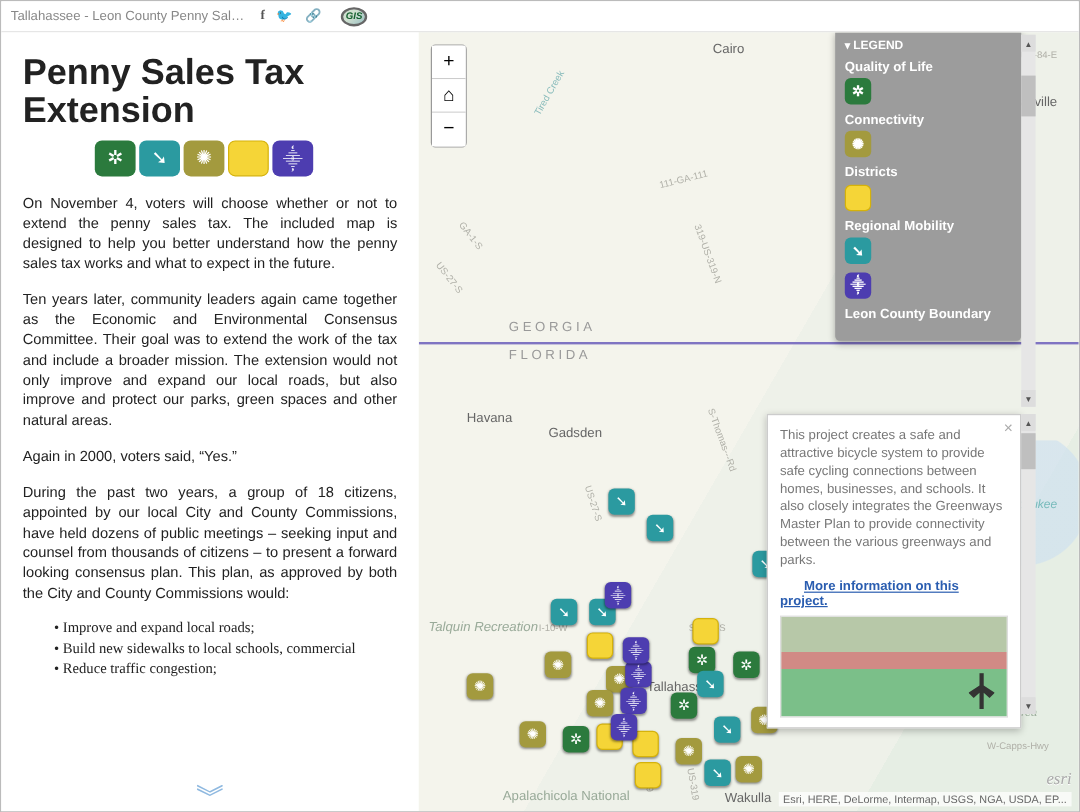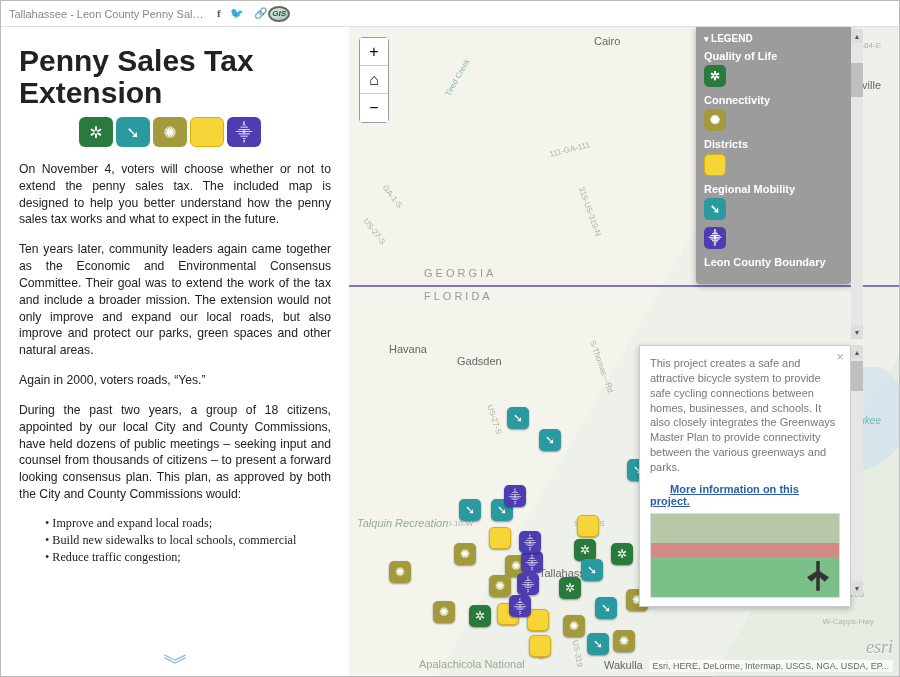--- a/index.html
+++ b/index.html
@@ -1,20 +1,20 @@
 <!DOCTYPE html>
 <html><head>
 <meta charset="utf-8">
 <style>
   * { box-sizing: border-box; margin: 0; padding: 0; }
   body { font-family: "Segoe UI", Arial, sans-serif; width: 900px; height: 677px; overflow: hidden; position: relative; background: #fff; border: 1px solid #bbb; }
   .header { height: 26px; background: #fff; border-bottom: 1px solid #e0e0e0; display: flex; align-items: center; padding: 0 8px; font-size: 11px; color: #888; }
   .header .title { flex: 0 0 200px; white-space: nowrap; overflow: hidden; text-overflow: ellipsis; }
   .header .social { display: flex; gap: 10px; margin-left: 8px; color: #555; }
-  .header .gis-logo { margin-left: 0; width: 22px; height: 16px; border-radius: 50%; border: 2px solid #666; background: linear-gradient(135deg,#cfe0d0 40%,#9bc0c4 100%); display:flex;align-items:center;justify-content:center;font-size:8px;font-weight:bold;font-style:italic;color:#15612f; }
+  .header .gis-logo { margin-left: 16px; width: 22px; height: 16px; border-radius: 50%; border: 2px solid #666; background: linear-gradient(135deg,#cfe0d0 40%,#9bc0c4 100%); display:flex;align-items:center;justify-content:center;font-size:8px;font-weight:bold;font-style:italic;color:#15612f; }
   .main { display: flex; height: calc(100% - 26px); }
   .left { width: 348px; padding: 18px 18px 0 18px; overflow: hidden; position: relative; background:#fff; }
   .left h1 { font-size: 30px; font-weight: 600; color: #222; line-height: 1.05; }
   .icon-strip { display:flex; gap:3px; margin: 9px 0 14px 60px; }
   .icon-strip .chip { width: 34px; height: 30px; border-radius: 6px; display:flex; align-items:center; justify-content:center; color:#fff; font-size:16px; }
   .left p { font-size: 12.2px; color: #222; text-align: justify; margin-bottom: 13px; line-height: 1.38; }
   .left ul { list-style: none; padding-left: 26px; font-size: 12.2px; color: #222; font-family: Liberation Serif, serif; }
   .left ul li::before { content:"• "; }
   .left ul li { margin-bottom: 2px; text-align: justify; }
   .scroll-hint { position:absolute; bottom:6px; left:50%; transform:translateX(-50%); font-size:26px; color:#8fb9e0; line-height:0.5; text-shadow:0 1px 0 #fff; letter-spacing:-2px;}
@@ -42,21 +42,21 @@
   .popup p { line-height:1.35; margin-bottom:8px; text-align:left; }
   .popup a { color:#2a5db0; font-weight:bold; text-decoration:underline; font-size:11px;padding-left:20px;}
   .popup .thumb { width:100%; height:85px; background: linear-gradient(180deg,#b7c8a8 0 35%, #d18a85 35% 52%, #7bbf89 52% 100%); border:1px solid #ddd; margin-top:6px; position:relative;}
   .popup .thumb::after{content:""; position:absolute; right:10px; bottom:6px; width:22px; height:30px; background:#333; clip-path: polygon(42% 0,58% 0,58% 35%,100% 55%,80% 70%,58% 55%,58% 100%,42% 100%,42% 55%,20% 70%,0 55%,42% 35%);}
   .popup-scroll{position:absolute; right:36px; top:318px; width:12px; height:250px; background:#e6e6e6;}
   .popup-scroll .arr{width:100%;height:14px;display:flex;align-items:center;justify-content:center;font-size:8px;color:#555;background:#ddd;}
   .popup-scroll .thumb{width:100%;height:30px;background:#bfbfbf;margin-top:2px;}
   .marker { position:absolute; width:22px; height:22px; border-radius:5px; color:#fff; font-size:12px; display:flex;align-items:center;justify-content:center; box-shadow:0 1px 2px rgba(0,0,0,.4);}
   .c-green{background:#2b7a3d;} .c-teal{background:#2b9aa0;} .c-olive{background:#a39a3e;} .c-yellow{background:#f5d537;border:1px solid #d5b20a;} .c-purple{background:#4d3db0;}
   .attrib{position:absolute;right:6px;bottom:4px;font-size:9px;color:#666;background:rgba(255,255,255,0.7);padding:1px 4px;}
-  .esri{position:absolute;right:6px;bottom:18px;font-family:serif;font-style:italic;font-size:18px;color:#aaa;text-shadow:0 1px 0 #fff;margin-top:32px;}
+  .esri{position:absolute;right:6px;bottom:18px;font-family:serif;font-style:italic;font-size:14px;color:#aaa;text-shadow:0 1px 0 #fff;margin-top:32px;}
   .sroad{position:absolute;font-size:8px;color:#b0b0a8;}
 </style>
 </head>
 <body>
 
 <div class="header">
   <div class="title">Tallahassee - Leon County Penny Sales...</div>
   <div class="social">
     <span style="font-weight:bold;font-family:serif">f</span>
     <span>🐦</span>
@@ -70,21 +70,21 @@
     <h1>Penny Sales Tax Extension</h1>
     <div class="icon-strip">
       <div class="chip c-green">✲</div>
       <div class="chip c-teal">➘</div>
       <div class="chip c-olive">✺</div>
       <div class="chip c-yellow"></div>
       <div class="chip c-purple">⸎</div>
     </div>
     <p>On November 4, voters will choose whether or not to extend the penny sales tax. The included map is designed to help you better understand how the penny sales tax works and what to expect in the future.</p>
     <p>Ten years later, community leaders again came together as the Economic and Environmental Consensus Committee. Their goal was to extend the work of the tax and include a broader mission. The extension would not only improve and expand our local roads, but also improve and protect our parks, green spaces and other natural areas.</p>
-    <p>Again in 2000, voters roads, “Yes.”</p>
+    <p>Again in 2000, voters said, “Yes.”</p>
     <p>During the past two years, a group of 18 citizens, appointed by our local City and County Commissions, have held dozens of public meetings – seeking input and counsel from thousands of citizens – to present a forward looking consensus plan. This plan, as approved by both the City and County Commissions would:</p>
     <ul>
       <li>Improve and expand local roads;</li>
       <li>Build new sidewalks to local schools, commercial</li>
       <li>Reduce traffic congestion;</li>
     </ul>
     <div class="scroll-hint">︾</div>
   </div>
 
   <div class="map">

